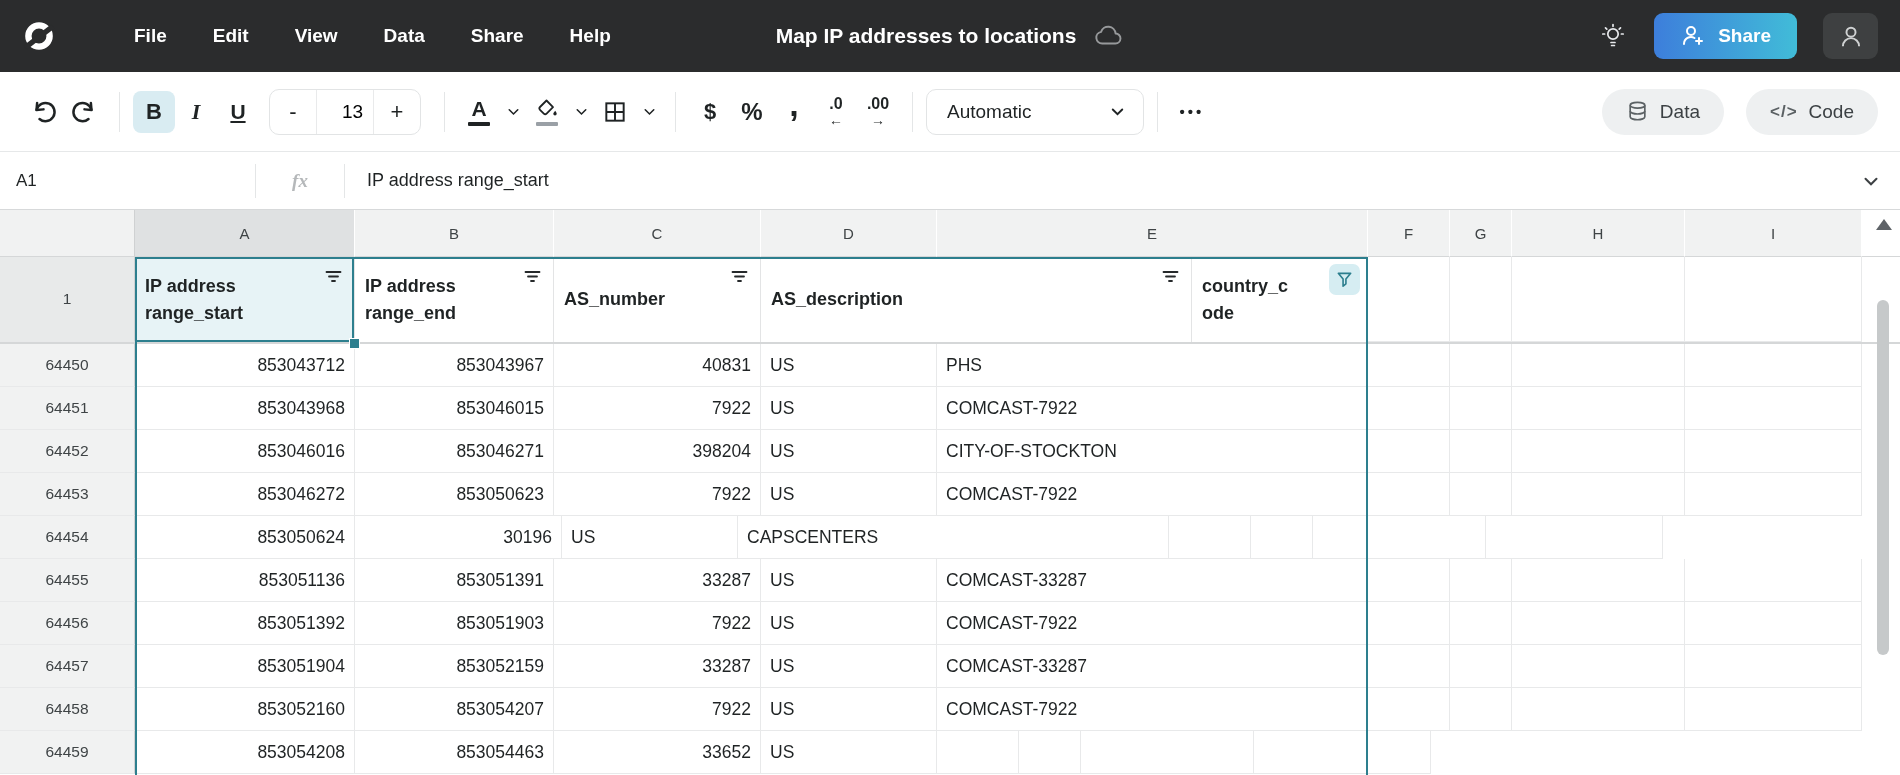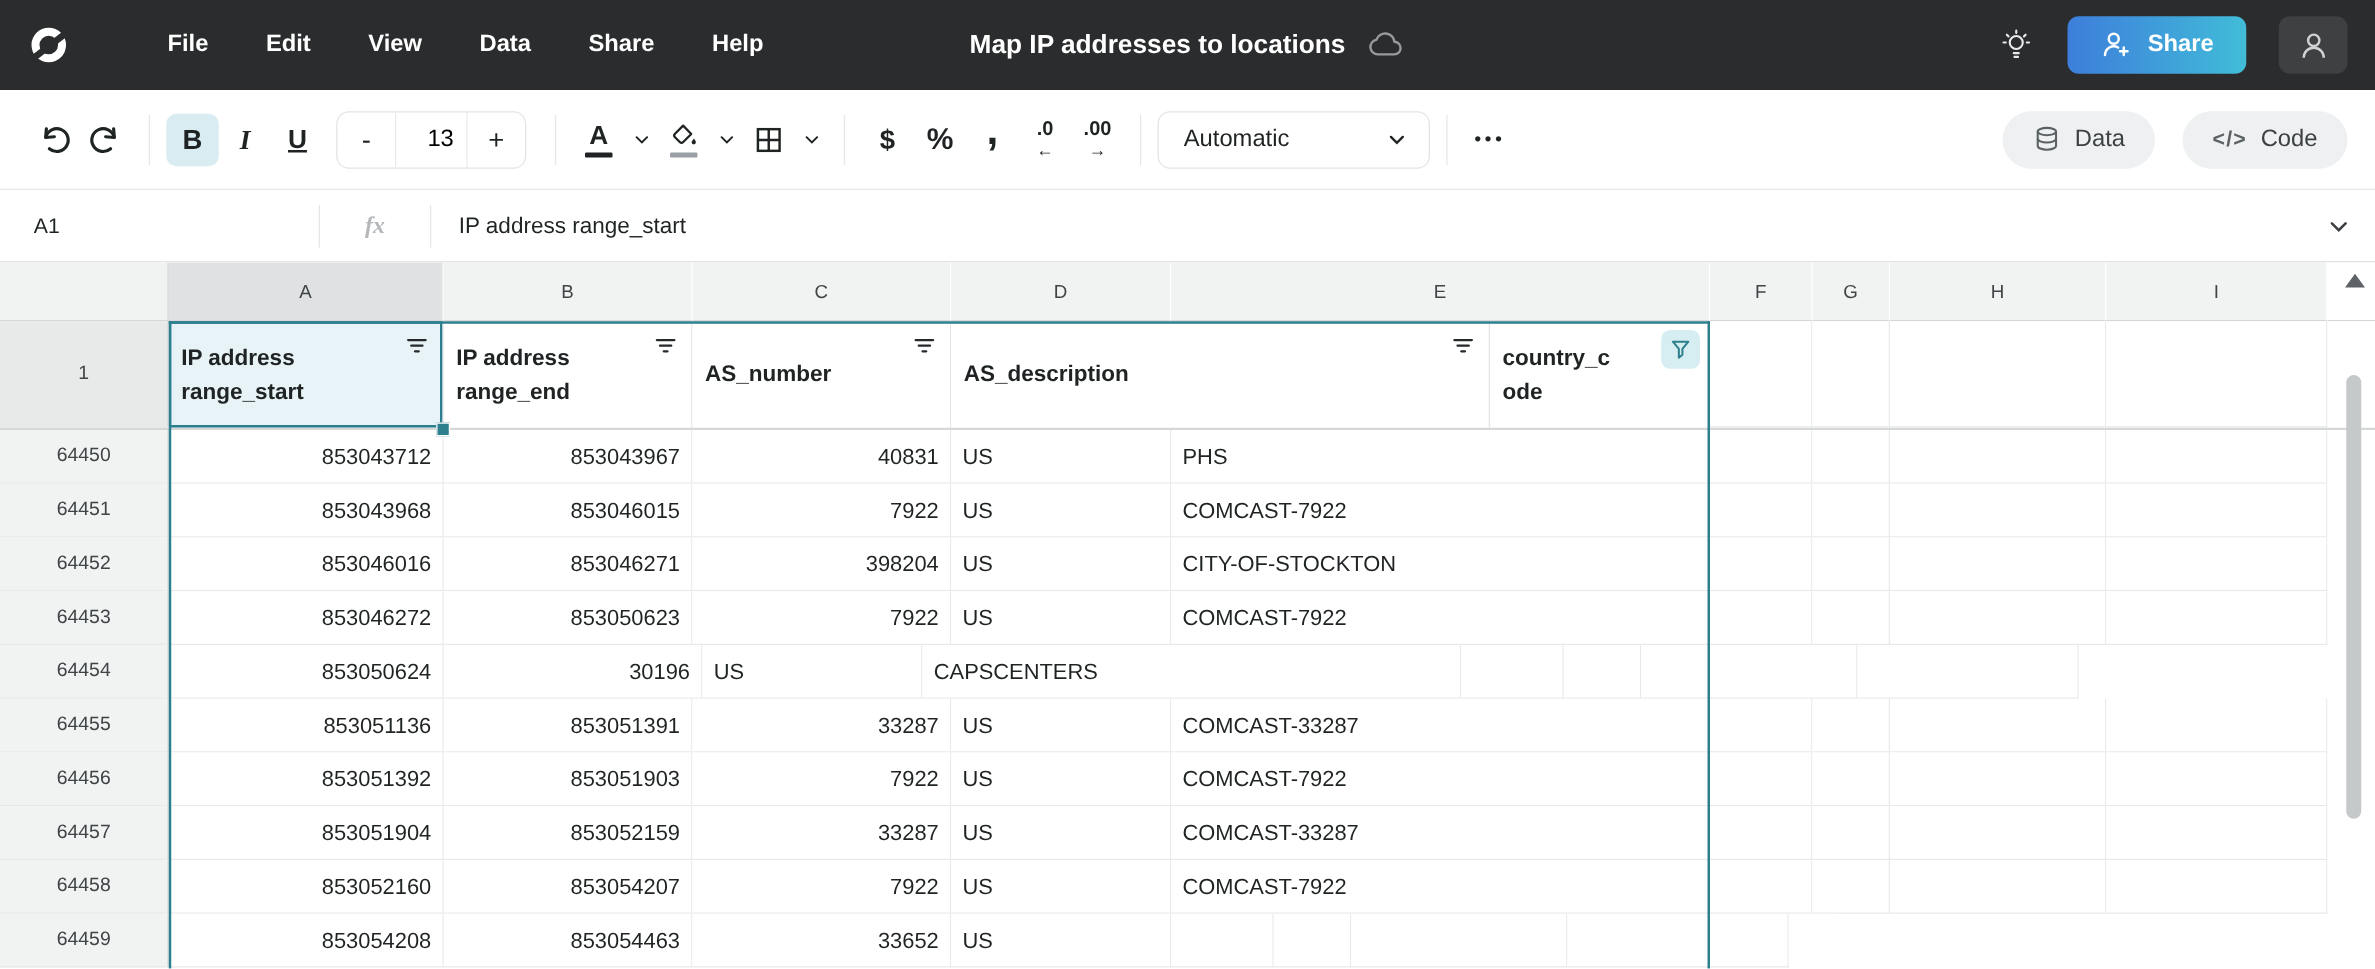--- a/index.html
+++ b/index.html
@@ -54,21 +54,21 @@
     padding:0 16px 0 20px; font-size:19px; color:#1f2324; font-family:inherit; cursor:pointer; }
   .more-btn { letter-spacing:3px; font-size:15px; font-weight:700; }
   .pill-btn { height:46px; border:none; border-radius:23px; background:#eef0f1; color:#3c4144;
     font-size:19px; font-weight:500; font-family:inherit; display:flex; align-items:center;
     gap:11px; padding:0 24px; cursor:pointer; }
   .pill-code-glyph { font-size:17px; font-weight:700; color:#5b6164; letter-spacing:1px; }
   .tb-right { margin-left:auto; display:flex; align-items:center; gap:22px; }
 
   
   .fbar { height:58px; display:flex; align-items:center; border-bottom:1px solid #d7d9da; background:#fff; }
-  .cell-ref { width:255px; padding-left:27px; font-size:17px; color:#1f2324; }
+  .cell-ref { width:255px; padding-left:16px; font-size:17px; color:#1f2324; }
   .fbar-div { width:1px; height:34px; background:#e4e6e7; }
   .fx { width:88px; text-align:center; font-style:italic; font-size:19px; color:#b5b8ba; font-weight:600;
     font-family:"Liberation Serif", serif; }
   .fcontent { flex:1; padding-left:22px; font-size:18px; color:#1f2324; }
   .fbar-chev { padding-right:18px; display:flex; align-items:center; cursor:pointer; }
 
   
   .grid { position:relative; height:565px; background:#fff; overflow:hidden; }
   .hdr-strip { display:flex; height:47px; }
   .corner { width:135px; background:#f1f2f2; border-right:1px solid #cfd1d2; border-bottom:1px solid #d5d7d8; }

